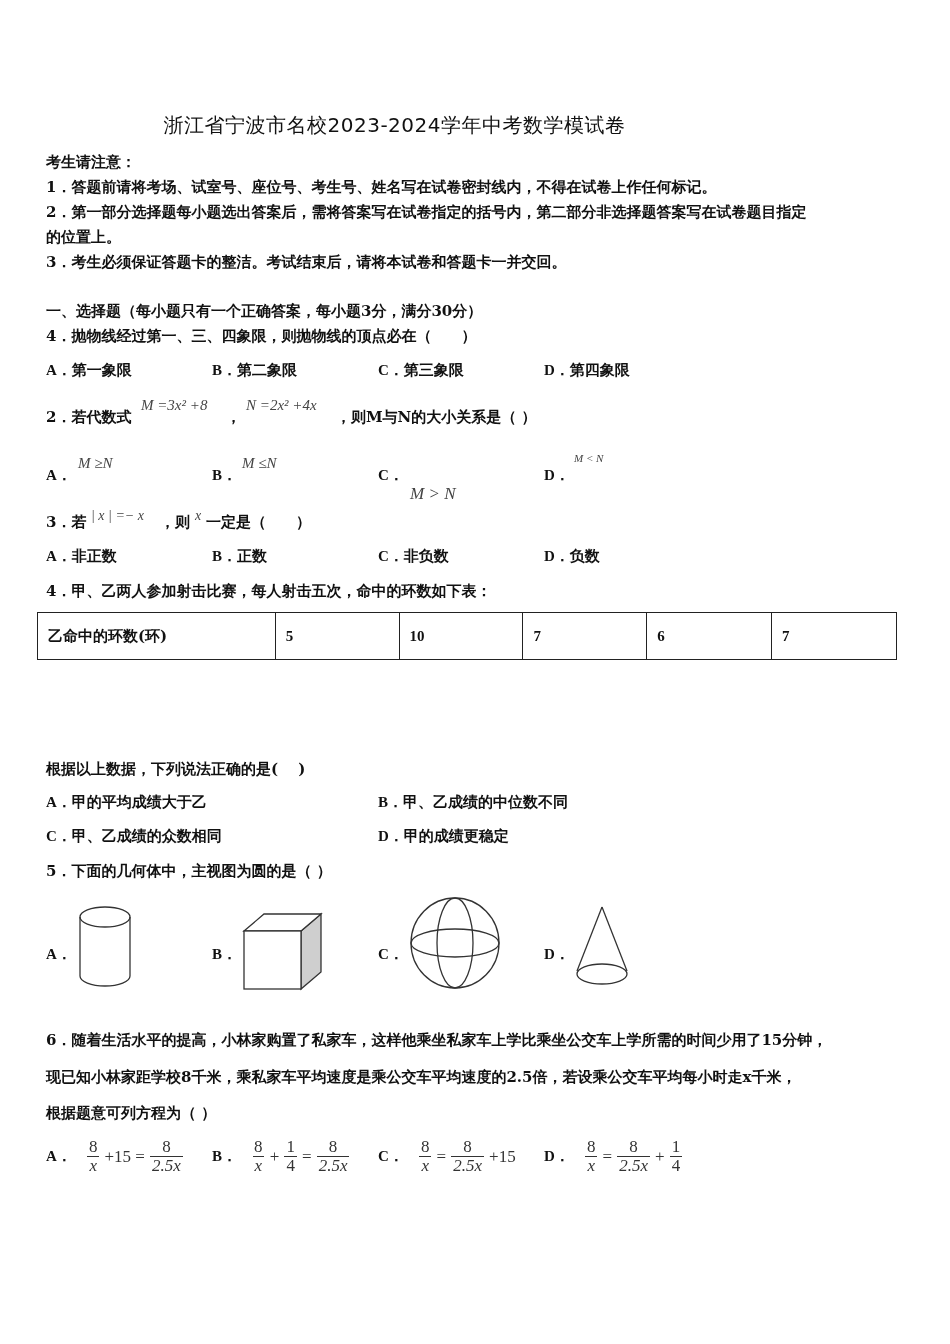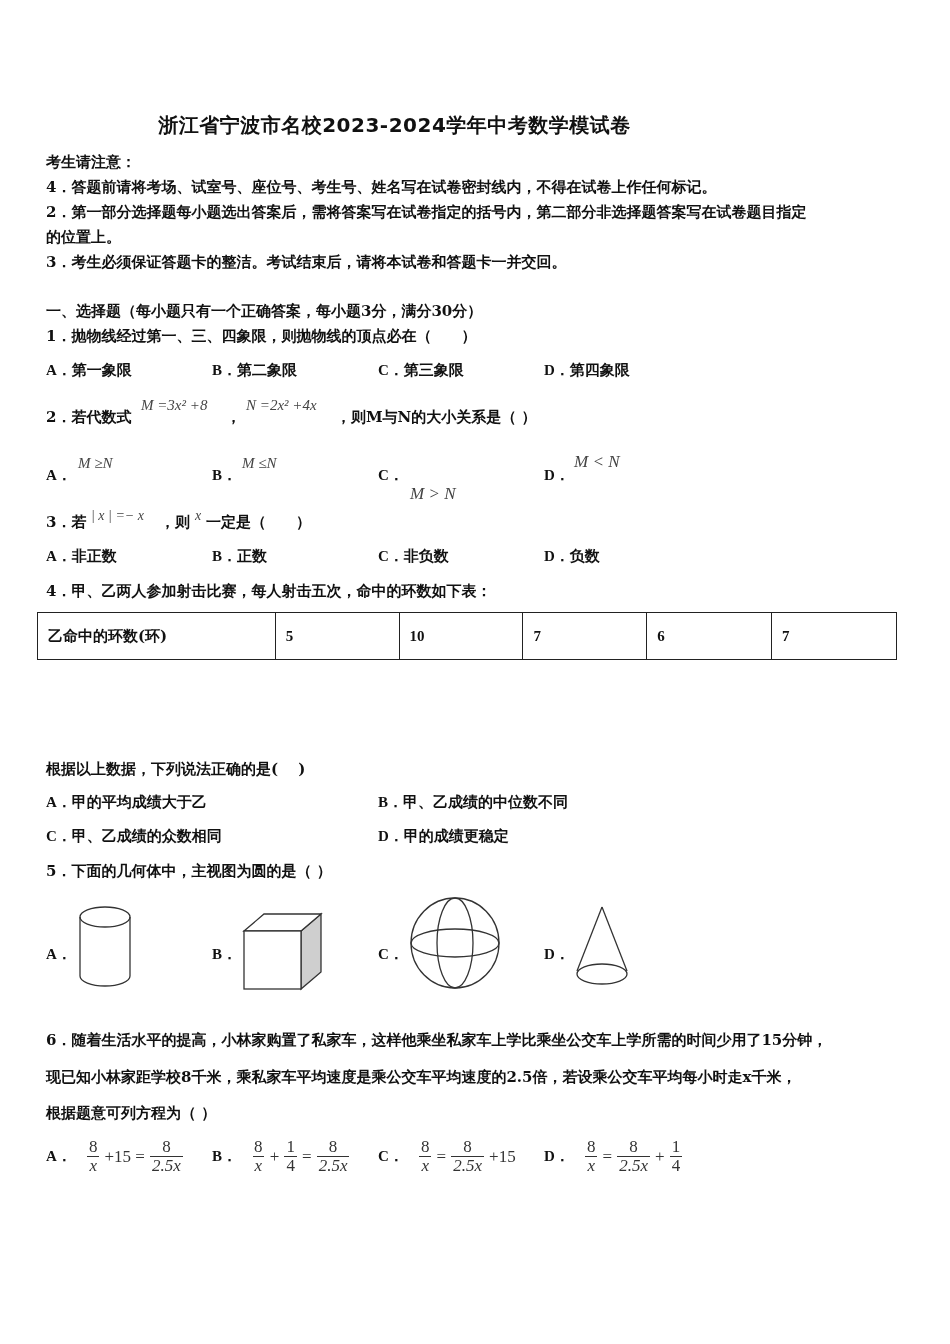--- a/index.html
+++ b/index.html
@@ -1,46 +1,46 @@
 <!DOCTYPE html>
 <html><head>
 <meta charset="utf-8">
 <style>
   * { box-sizing: border-box; margin: 0; padding: 0; }
   html, body { width: 950px; height: 1344px; background: #ffffff; overflow: hidden; }
   body { position: relative; font-family: "DejaVu Serif", "Liberation Serif", serif; color: #111; }
   .abs { position: absolute; white-space: nowrap; }
-  .title { font-family: "DejaVu Sans", "Liberation Sans", sans-serif; font-weight: bold; font-size: 20px; letter-spacing: 0.5px; left: 0; width: 789px; text-align: center; top: 112px; }
+  .title { font-family: "DejaVu Sans", "Liberation Sans", sans-serif; font-weight: normal; font-size: 20px; letter-spacing: 0.5px; left: 0; width: 789px; text-align: center; top: 112px; }
   .t { font-size: 15px; font-weight: bold; line-height: 20px; }
   .opt-label { font-family: "Liberation Serif", serif; font-weight: bold; font-size: 15px; }
   .math { font-family: "Liberation Serif", serif; font-style: italic; font-weight: normal; color: #444; }
   table.shoot { position: absolute; left: 37px; top: 612px; width: 860px; border-collapse: collapse; font-size: 15px; font-weight: bold; }
   table.shoot td { border: 1.5px solid #222; height: 47px; padding-left: 10px; vertical-align: middle; }
   table.shoot td.num { font-family: "Liberation Serif", serif; }
   .frac { display: inline-flex; flex-direction: column; align-items: center; vertical-align: middle; font-family: "Liberation Serif", serif; font-size: 17px; font-weight: normal; color: #333; line-height: 18px; }
   .frac .n { padding: 0 2px; }
   .frac .d { border-top: 1px solid #333; padding: 0 2px; font-style: italic; }
   .frac .d.up { font-style: normal; }
   .eq { font-family: "Liberation Serif", serif; font-size: 17px; font-weight: normal; color: #333; vertical-align: middle; }
   svg.fig { position: absolute; }
 </style>
 </head>
 <body>
 
 <div class="abs title">浙江省宁波市名校2023-2024学年中考数学模试卷</div>
 
 <div class="abs t" style="left:46px;top:152px;">考生请注意：</div>
-<div class="abs t" style="left:46px;top:177px;">4．答题前请将考场、试室号、座位号、考生号、姓名写在试卷密封线内，不得在试卷上作任何标记。</div>
+<div class="abs t" style="left:46px;top:177px;">1．答题前请将考场、试室号、座位号、考生号、姓名写在试卷密封线内，不得在试卷上作任何标记。</div>
 <div class="abs t" style="left:46px;top:202px;">2．第一部分选择题每小题选出答案后，需将答案写在试卷指定的括号内，第二部分非选择题答案写在试卷题目指定</div>
 <div class="abs t" style="left:46px;top:227px;">的位置上。</div>
 <div class="abs t" style="left:46px;top:252px;">3．考生必须保证答题卡的整洁。考试结束后，请将本试卷和答题卡一并交回。</div>
 
 <div class="abs t" style="left:46px;top:301px;">一、选择题（每小题只有一个正确答案，每小题3分，满分30分）</div>
 
-<div class="abs t" style="left:46px;top:326px;">1．抛物线经过第一、三、四象限，则抛物线的顶点必在（　　）</div>
+<div class="abs t" style="left:46px;top:326px;">4．抛物线经过第一、三、四象限，则抛物线的顶点必在（　　）</div>
 <div class="abs t" style="left:46px;top:360px;"><span class="opt-label">A．</span><span>第一象限</span></div>
 <div class="abs t" style="left:212px;top:360px;"><span class="opt-label">B．</span><span>第二象限</span></div>
 <div class="abs t" style="left:378px;top:360px;"><span class="opt-label">C．</span><span>第三象限</span></div>
 <div class="abs t" style="left:544px;top:360px;"><span class="opt-label">D．</span><span>第四象限</span></div>
 
 <div class="abs t" style="left:46px;top:407px;">2．若代数式</div>
 <div class="abs math" style="left:141px;top:397px;font-size:15px;">M =3x² +8</div>
 <div class="abs t" style="left:226px;top:407px;">，</div>
 <div class="abs math" style="left:246px;top:397px;font-size:15px;">N =2x² +4x</div>
 <div class="abs t" style="left:336px;top:407px;">，则M与N的大小关系是（ ）</div>
@@ -52,21 +52,21 @@
 <div class="abs" style="left:212px;top:455px;">
   <span class="abs opt-label" style="left:0;top:11px;">B．</span>
   <span class="abs math" style="left:30px;top:0;font-size:15px;">M ≤N</span>
 </div>
 <div class="abs" style="left:378px;top:455px;">
   <span class="abs opt-label" style="left:0;top:11px;">C．</span>
   <span class="abs math" style="left:32px;top:-3px;font-size:17px;margin-top:32px;">M &gt; N</span>
 </div>
 <div class="abs" style="left:544px;top:455px;">
   <span class="abs opt-label" style="left:0;top:11px;">D．</span>
-  <span class="abs math" style="left:30px;top:-3px;font-size:17px;">M &lt; N</span>
+  <span class="abs math" style="left:30px;top:-3px;font-size:11px;">M &lt; N</span>
 </div>
 
 <div class="abs t" style="left:46px;top:512px;">3．若</div>
 <div class="abs math" style="left:91px;top:508px;font-size:14px;">| x | =− x</div>
 <div class="abs t" style="left:160px;top:512px;">，则</div>
 <div class="abs math" style="left:195px;top:508px;font-size:14px;">x</div>
 <div class="abs t" style="left:206px;top:512px;">一定是（　　）</div>
 <div class="abs t" style="left:46px;top:546px;"><span class="opt-label">A．</span><span>非正数</span></div>
 <div class="abs t" style="left:212px;top:546px;"><span class="opt-label">B．</span><span>正数</span></div>
 <div class="abs t" style="left:378px;top:546px;"><span class="opt-label">C．</span><span>非负数</span></div>

